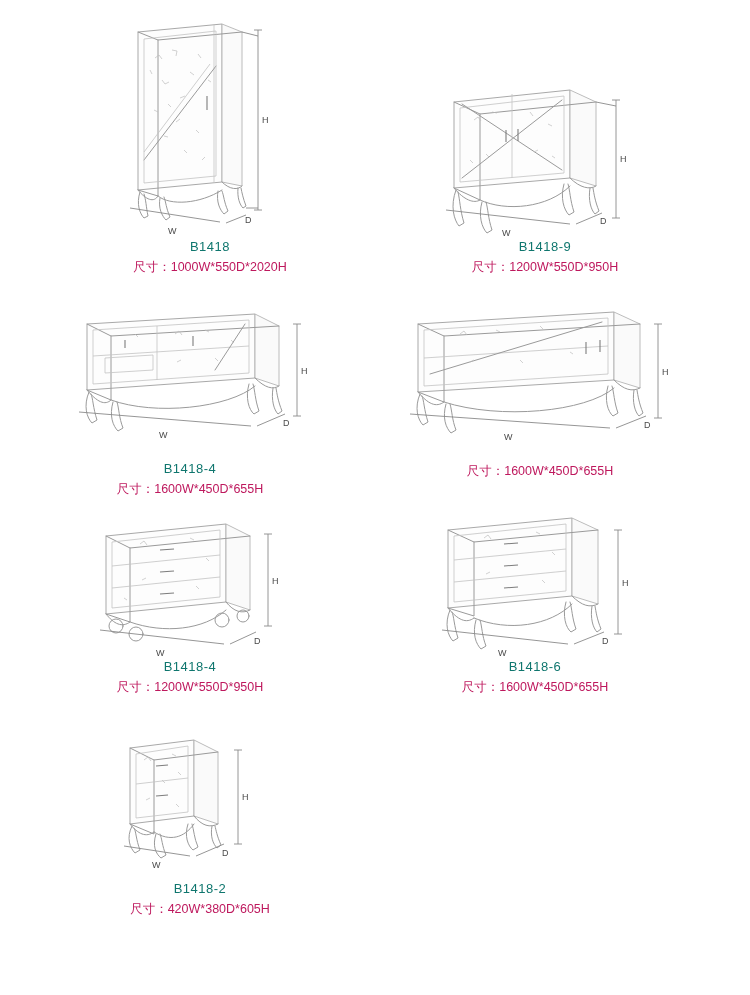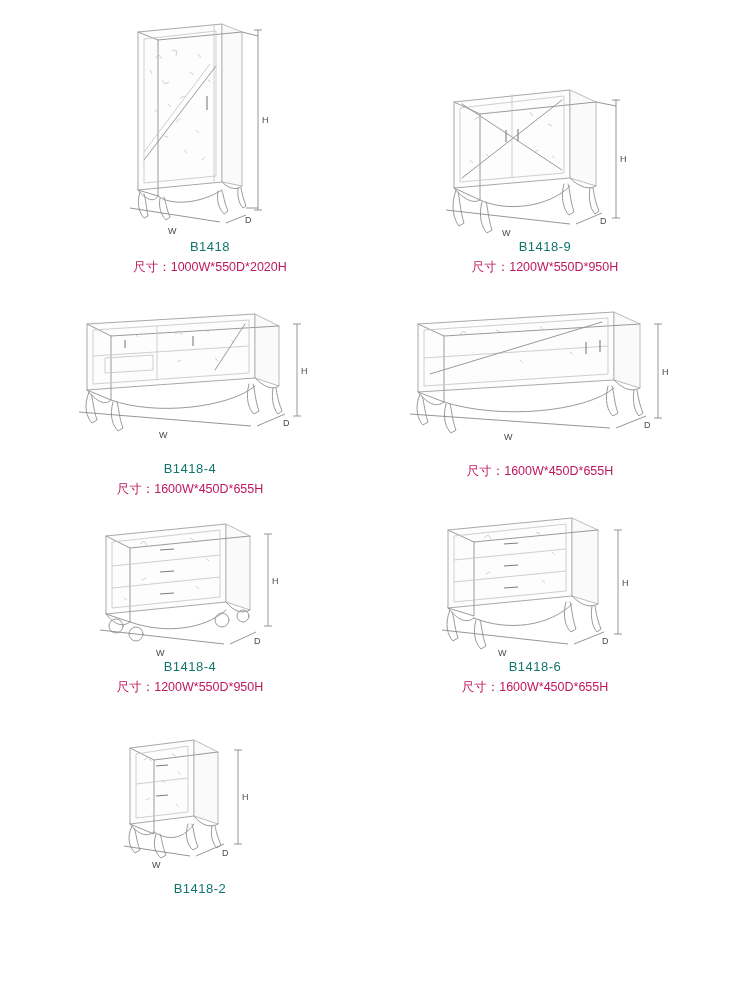--- a/index.html
+++ b/index.html
@@ -441,16 +441,17 @@
 
         <path class="dim-line" d="M24 126 L90 136"></path>
         <text class="dim-label" x="52" y="148">W</text>
 
         <path class="dim-line" d="M96 136 L124 124"></path>
         <text class="dim-label" x="122" y="136">D</text>
       </svg>
     </div>
     <div class="caption">
       <div class="code">B1418-2</div>
+      <div class="dims">尺寸：420W*380D*605H</div>
     </div>
   </div>
 
 </div>
 
 </body></html>

